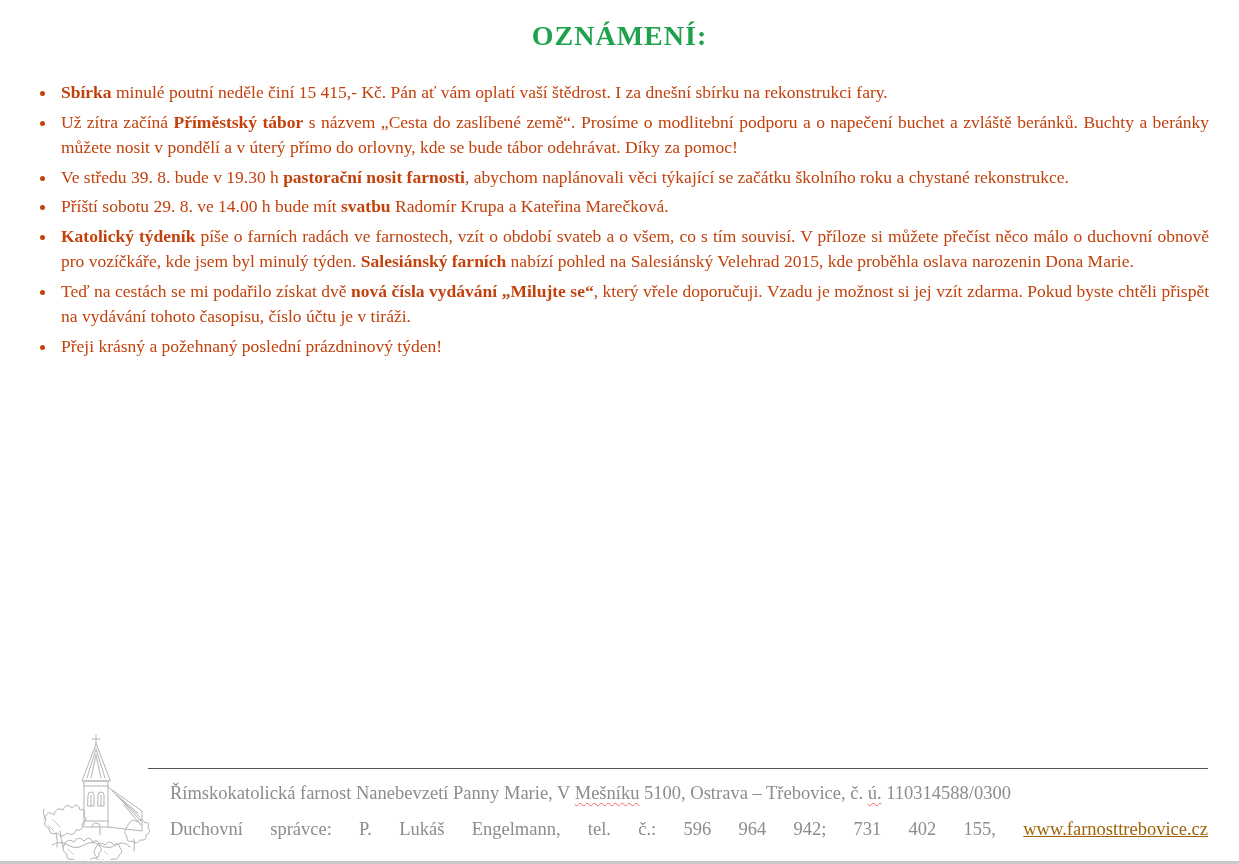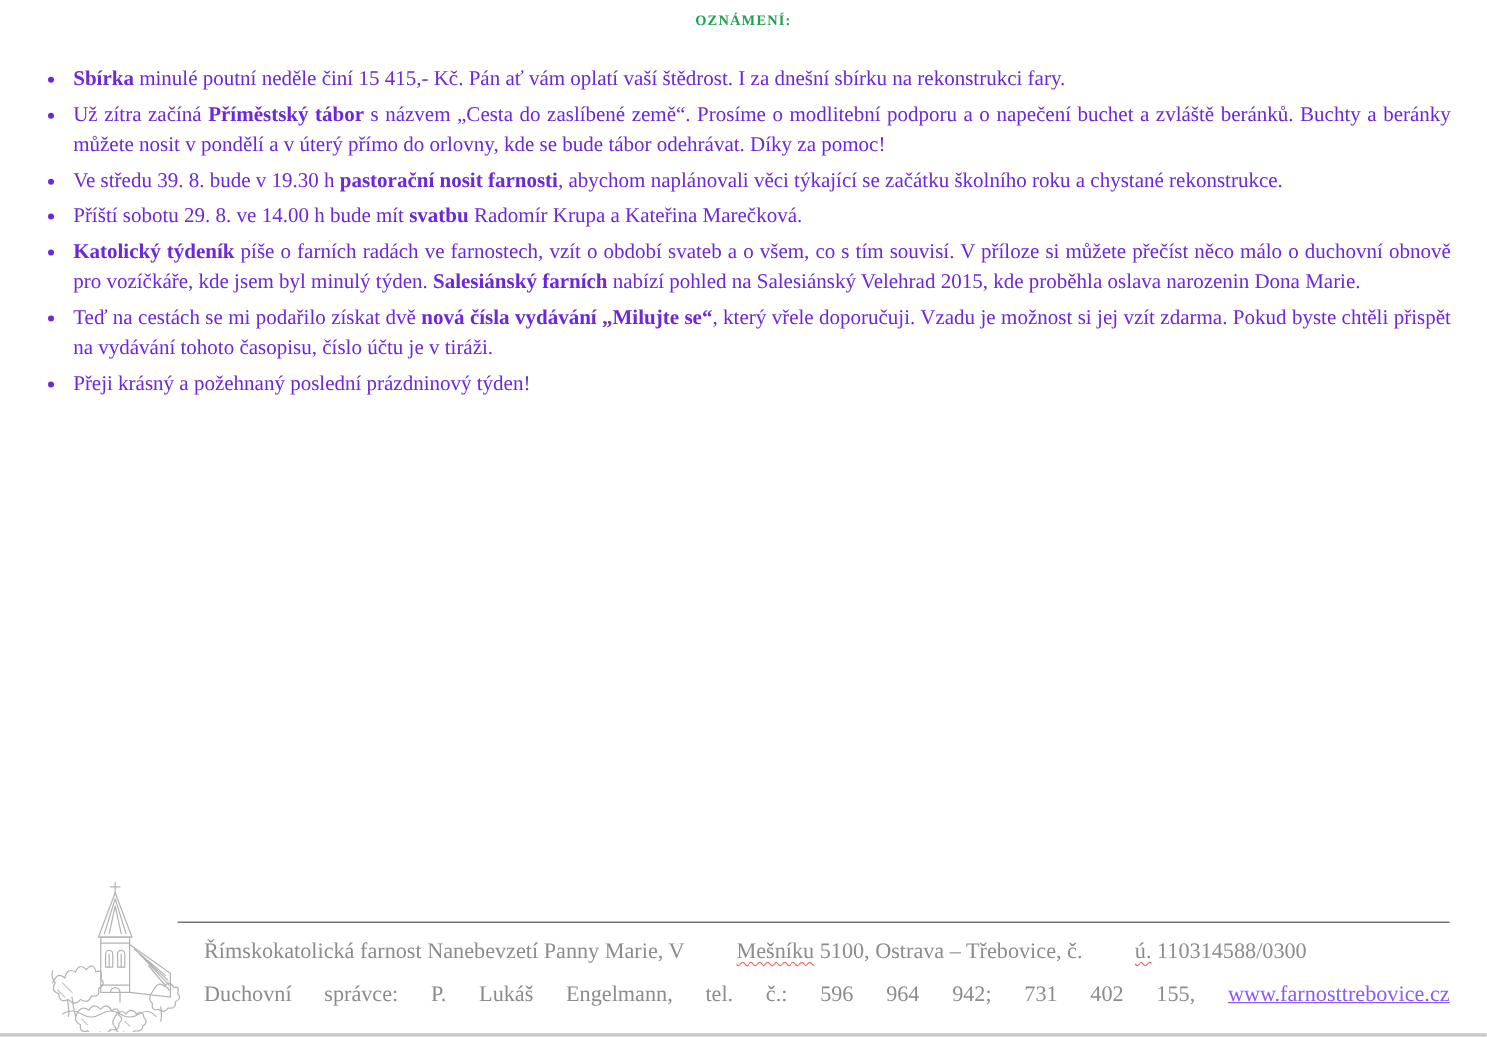--- a/index.html
+++ b/index.html
@@ -7,30 +7,30 @@
     position:relative;
     width:1239px;height:864px;
     box-sizing:border-box;
     background:#ffffff;
     border-bottom:3px solid #c9c9c9;
     font-family:"Liberation Serif", serif;
     overflow:hidden;
   }
   .page-title{
     margin:0;
-    padding-top:10px;
+    padding-top:20px;
     text-align:center;
-    font-size:12px;
+    font-size:28px;
     font-weight:bold;
     letter-spacing:1px;
   }
   .announcements{
     margin:28px 30px 0 0;
     padding-left:57px;
-    color:#6d28d9;
+    color:#c2410c;
     font-size:17.5px;
     line-height:25.5px;
   }
   .announcements li{
     text-align:justify;
     margin:0 0 4px 0;
     padding-left:4px;
   }
   .announcements li strong{font-weight:bold;}
   .footer{
@@ -59,21 +59,20 @@
   .footer-line2{
     text-align:justify;
     text-align-last:justify;
   }
   .spell{
     text-decoration:underline;
     text-decoration-style:wavy;
     text-decoration-color:#f06a6a;
     text-decoration-thickness:1px;
     text-underline-offset:3px;
-    margin-left:39px;
   }
   .link{
     text-decoration:underline;
   }
 </style>
 </head>
 <body>
 
 <div class="page">
 
@@ -127,17 +126,17 @@
           <path d="M94 92 q4 -8 9 -3 q4 -6 8 1 q5 -2 3 5 q4 4 -2 7 q1 6 -6 5 q-3 5 -8 1 q-6 2 -5 -5 q-5 -3 1 -11"></path>
           <path d="M100 106 q1 7 0 12"></path>
 
           <path d="M14 92 l6 6 M18 86 l8 8 M34 116 l5 5 M70 118 l4 4" stroke="#c6c6c6"></path>
         </g>
       </svg>
     </div>
 
     <div class="footer-text">
       <p class="footer-line1"><span>Římskokatolická farnost Nanebevzetí Panny Marie, V </span><span class="spell">Mešníku</span><span> 5100, Ostrava – Třebovice, č. </span><span class="spell">ú.</span><span> 110314588/0300</span></p>
-      <p class="footer-line2"><span>Duchovní správce: P. Lukáš Engelmann, tel. č.: 596 964 942; 731 402 155, </span><a href="#" class="link" style="color: #8b5cf6;">www.farnosttrebovice.cz</a></p>
+      <p class="footer-line2"><span>Duchovní správce: P. Lukáš Engelmann, tel. č.: 596 964 942; 731 402 155, </span><a href="#" class="link" style="color: #a16207;">www.farnosttrebovice.cz</a></p>
     </div>
   </div>
 
 </div>
 
 </body></html>

